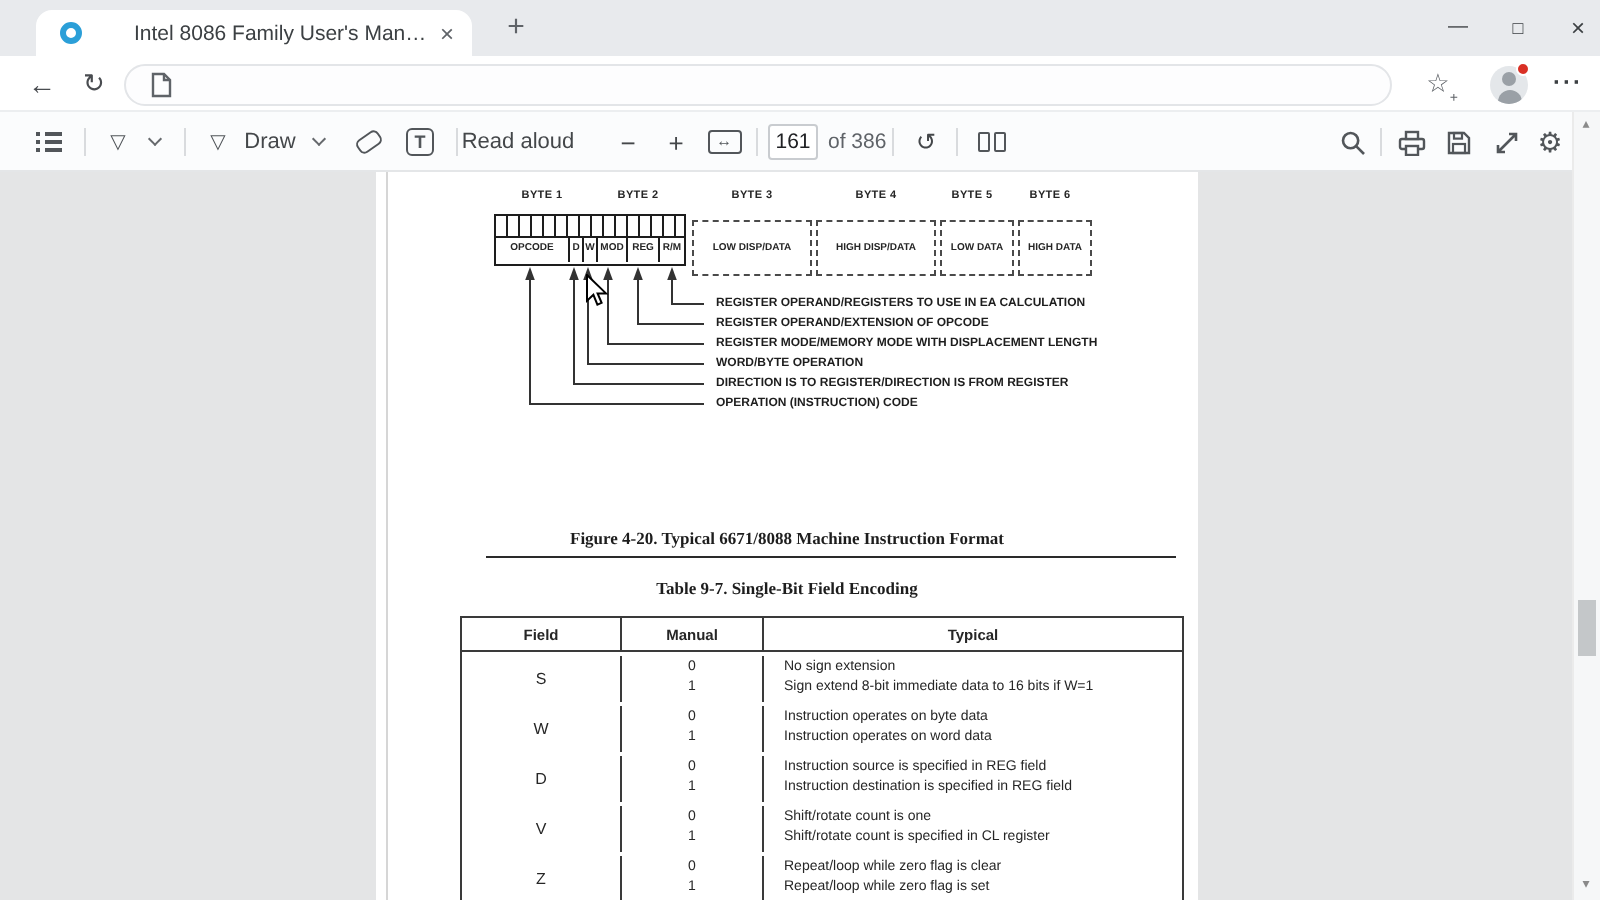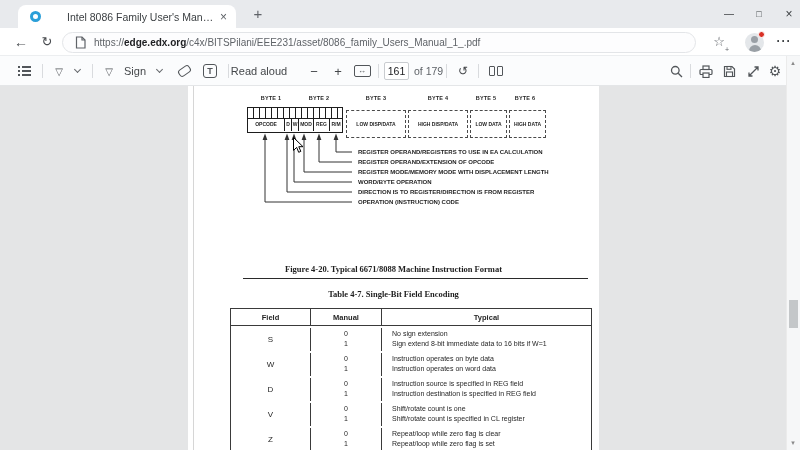--- a/index.html
+++ b/index.html
@@ -132,21 +132,20 @@
   </div>
 
   <div class="urlrow">
     <div class="navbtn" style="left:10px; font-size:14px;">←</div>
     <div class="navbtn" style="left:36px; font-size:13px;">↻</div>
     <div class="pill">
       <svg class="icon" width="11" height="13" viewBox="0 0 11 13">
         <path d="M1.5 1 H7 L10 4 V12 H1.5 Z" fill="none" stroke="#5f6368" stroke-width="1.2"></path>
         <path d="M7 1 V4 H10" fill="none" stroke="#5f6368" stroke-width="1.2"></path>
       </svg>
-      <span class="urltext"><span>https://</span><span class="host">edge.edx.org</span><span>/c4x/BITSPilani/EEE231/asset/8086_family_Users_Manual_1_.pdf</span></span>
     </div>
     <div class="star"><span>☆</span><span class="plus">+</span></div>
     <div class="avatar">
       <span class="head"></span>
       <span class="body"></span>
     </div>
     <div class="avatar-badge"></div>
     <div class="more">···</div>
   </div>
 
@@ -162,41 +161,41 @@
     <div class="tbtn" style="left:50px; width:18px;">
       <span class="nib">▽</span>
     </div>
     <div class="tbtn" style="left:70px; width:14px;">
       <span class="chev"></span>
     </div>
     <div class="vdiv" style="left:92px;"></div>
     <div class="tbtn" style="left:100px; width:18px;">
       <span class="nib">▽</span>
     </div>
-    <div class="tbtn" style="left:118px; width:34px;">Sign</div>
+    <div class="tbtn" style="left:118px; width:34px;">Draw</div>
     <div class="tbtn" style="left:152px; width:14px;">
       <span class="chev"></span>
     </div>
     <div class="tbtn" style="left:172px; width:24px;">
       <span class="eraser"></span>
     </div>
     <div class="tbtn" style="left:198px; width:24px;">
       <span class="tbox">T</span>
     </div>
     <div class="vdiv" style="left:228px;"></div>
     <div class="tbtn" style="left:228px; width:62px;">Read aloud</div>
 
     <div class="tbtn" style="left:304px; width:20px; font-size:13px;">−</div>
     <div class="tbtn" style="left:328px; width:20px; font-size:13px;">+</div>
     <div class="tbtn" style="left:350px; width:24px;">
       <span class="fitw">↔</span>
     </div>
     <div class="vdiv" style="left:378px;"></div>
     <input class="pageinput" value="161" style="">
-    <div class="ofpages">of 179</div>
+    <div class="ofpages">of 386</div>
     <div class="vdiv" style="left:446px;"></div>
     <div class="tbtn" style="left:452px; width:22px; font-size:12px;">↺</div>
     <div class="vdiv" style="left:478px;"></div>
     <div class="tbtn" style="left:484px; width:24px;">
       <span class="pages2">
           <i></i>
           <i></i>
         </span>
     </div>
 
@@ -283,21 +282,21 @@
         <span class="callout" style="top:72.5px;">REGISTER OPERAND/EXTENSION OF OPCODE</span>
         <span class="callout" style="top:82.5px;">REGISTER MODE/MEMORY MODE WITH DISPLACEMENT LENGTH</span>
         <span class="callout" style="top:92.5px;">WORD/BYTE OPERATION</span>
         <span class="callout" style="top:102.5px;">DIRECTION IS TO REGISTER/DIRECTION IS FROM REGISTER</span>
         <span class="callout" style="top:112.5px;">OPERATION (INSTRUCTION) CODE</span>
 
         <div class="figcaption" style="top:178px;">Figure 4-20. Typical 6671/8088 Machine Instruction Format</div>
       </div>
 
       <div class="docrule"></div>
-      <div class="tabcaption" style="top:203px;">Table 4-7. Single-Bit Field Encoding</div>
+      <div class="tabcaption" style="top:203px;">Table 9-7. Single-Bit Field Encoding</div>
 
       <div class="dtable">
         <div class="trow thead">
           <div>Field</div>
           <div class="cell-b">Manual</div>
           <div class="cell-b">Typical</div>
         </div>
 
         <div class="trow tbody">
           <div class="fieldcell">S</div>

